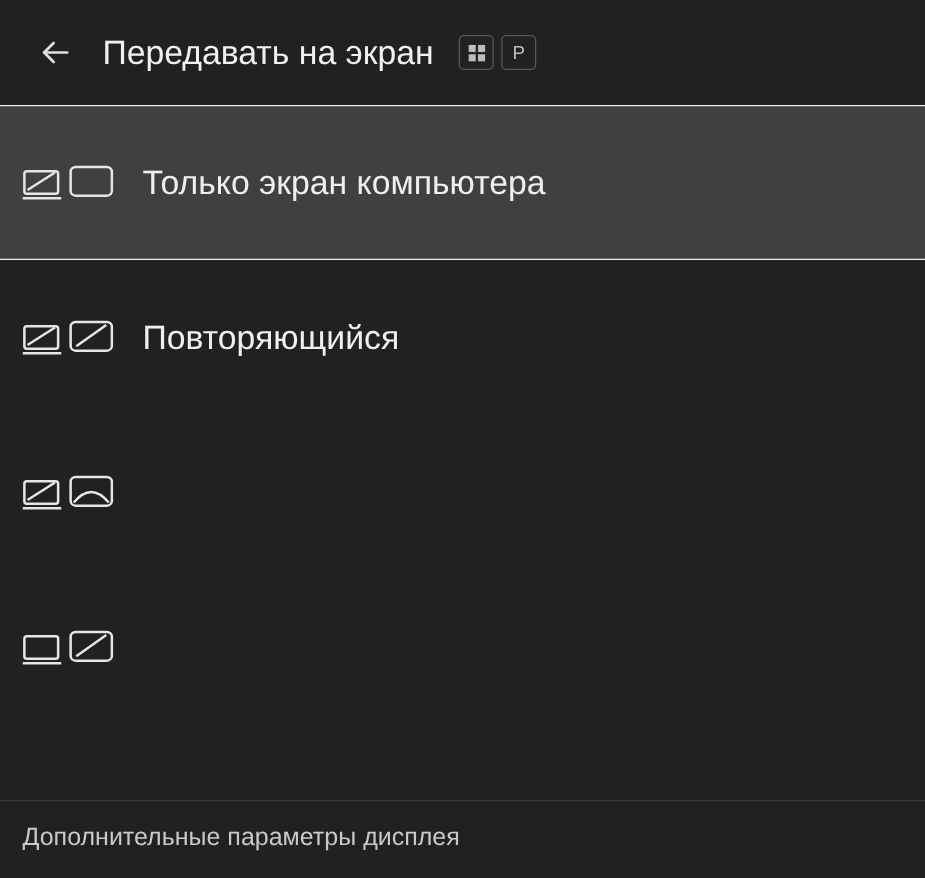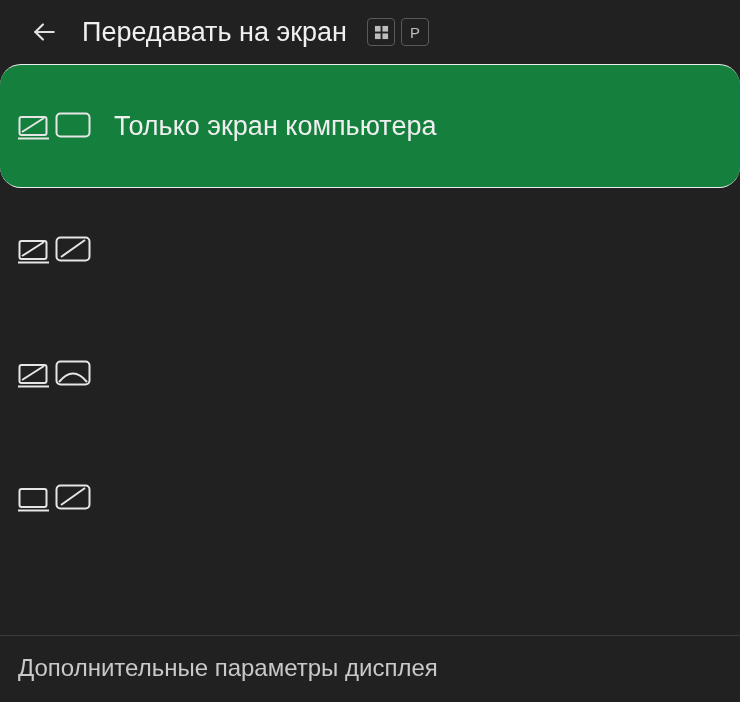--- a/index.html
+++ b/index.html
@@ -7,21 +7,21 @@
     margin: 0; padding: 0;
     width: 740px; height: 702px;
     background: #212121;
     color: #e6e6e6;
     font-family: "Segoe UI", Arial, sans-serif;
     overflow: hidden;
   }
   .header {
     display: flex;
     align-items: center;
-    height: 64px;
+    height: 84px;
     padding-left: 24px;
     gap: 18px;
   }
   .back-btn {
     width: 40px; height: 40px;
     display: flex; align-items: center; justify-content: center;
     border-radius: 4px;
     cursor: pointer;
   }
   .back-btn svg { width: 26px; height: 26px; }
@@ -46,44 +46,43 @@
   .kbd svg { width: 15px; height: 15px; }
   .option {
     display: flex;
     align-items: center;
     height: 124px;
     padding-left: 18px;
     gap: 22px;
     cursor: pointer;
   }
   .option.selected {
-    background: #15803d;
+    background: #404040;
     border-top: 1.5px solid #ededed;
     border-bottom: 1.5px solid #ededed;
-    border-radius: 21px;
   }
   .icon-pair {
     display: flex;
     gap: 3px;
     width: 74px;
     justify-content: flex-start;
     align-items: flex-end;
   }
   .option-label {
     font-size: 27px;
     font-weight: 400;
     color: #efefef;
   }
   .footer {
     position: absolute;
     left: 0; right: 0;
     bottom: 0;
     border-top: 1px solid #3a3a3a;
     padding: 18px 18px 20px 18px;
-    font-size: 24px;
+    font-size: 20px;
     color: #c9c9c9;
     cursor: pointer;
   }
   svg { display: block; }
 </style>
 </head>
 <body>
 
 <div class="header">
   <div class="back-btn">
@@ -127,20 +126,21 @@
     <svg width="34" height="26" viewBox="0 0 34 26">
       <rect x="1.5" y="3" width="27" height="18" rx="2" fill="none" stroke="#e6e6e6" stroke-width="2"></rect>
       <line x1="0" y1="24.5" x2="31" y2="24.5" stroke="#e6e6e6" stroke-width="2"></line>
       <line x1="4" y1="18" x2="26" y2="4" stroke="#e6e6e6" stroke-width="2"></line>
     </svg>
     <svg width="36" height="28" viewBox="0 0 36 28">
       <rect x="1.5" y="1.5" width="33" height="23" rx="4" fill="none" stroke="#e6e6e6" stroke-width="2"></rect>
       <line x1="6" y1="21" x2="30" y2="4" stroke="#e6e6e6" stroke-width="2"></line>
     </svg>
   </div>
+  <span class="option-label">Повторяющийся</span>
 </div>
 
 <div class="option">
   <div class="icon-pair">
     <svg width="34" height="26" viewBox="0 0 34 26">
       <rect x="1.5" y="3" width="27" height="18" rx="2" fill="none" stroke="#e6e6e6" stroke-width="2"></rect>
       <line x1="0" y1="24.5" x2="31" y2="24.5" stroke="#e6e6e6" stroke-width="2"></line>
       <line x1="4" y1="18" x2="26" y2="4" stroke="#e6e6e6" stroke-width="2"></line>
     </svg>
     <svg width="36" height="28" viewBox="0 0 36 28">

